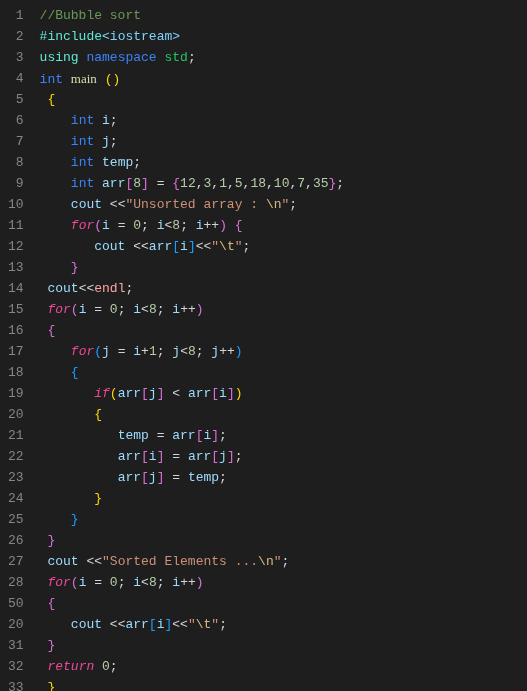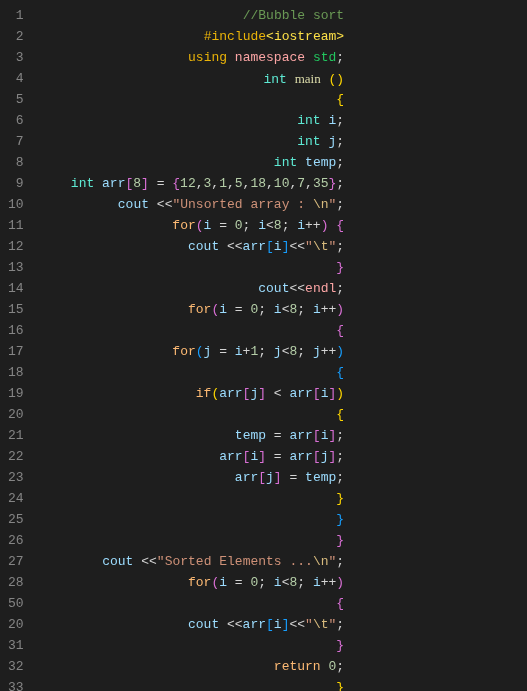--- a/index.html
+++ b/index.html
@@ -1,38 +1,38 @@
 <!DOCTYPE html>
 <html><head>
 <meta charset="utf-8">
 <style>
   html,body{margin:0;padding:0;background:#1e1e1e;color:#d4d4d4;font-family:Consolas,"Courier New",monospace;font-size:13px;line-height:21px;}
   .editor{display:flex;width:527px;height:691px;overflow:hidden;}
   .gutter{background:#1e1e1e;color:#858585;text-align:right;padding:5px 12px 5px 8px;user-select:none;}
   .gutter div{height:21px;}
   .code{padding:5px 0 5px 4px;white-space:pre;}
-  .code .line{height:21px;text-align:right;}
+  .code .line{height:21px;}
   
   .cmt{color:#6a9955;}
-  .pp{color:#eab308;}       
-  .pps{color:#fde047;}      
-  .kw{color:#fca5a5;}       
-  .kw2{color:#fdba74;}      
+  .pp{color:#5eead4;}       
+  .pps{color:#7dd3fc;}      
+  .kw{color:#3b82f6;}       
+  .kw2{color:#ec4899;font-style:italic;}      
   .fn{color:#dcdcaa;font-family:Liberation Serif, serif;}       
   .id{color:#9cdcfe;}       
   .num{color:#b5cea8;}
   .str{color:#ce9178;}
   .esc{color:#d7ba7d;}
   .op{color:#d4d4d4;}       
   .br1{color:#ffd700;}      
   .br2{color:#da70d6;}      
   .br3{color:#179fff;}      
   .cout{color:#9cdcfe;}
   .endl{color:#fca5a5;}
-  .type{color:#5eead4;}
+  .type{color:#3b82f6;}
   .ns{color:#22c55e;}       
 </style>
 </head>
 <body>
 
 <div class="editor">
   <div class="gutter" id="gutter">
       <div>1</div>
       <div>2</div>
       <div>3</div>

